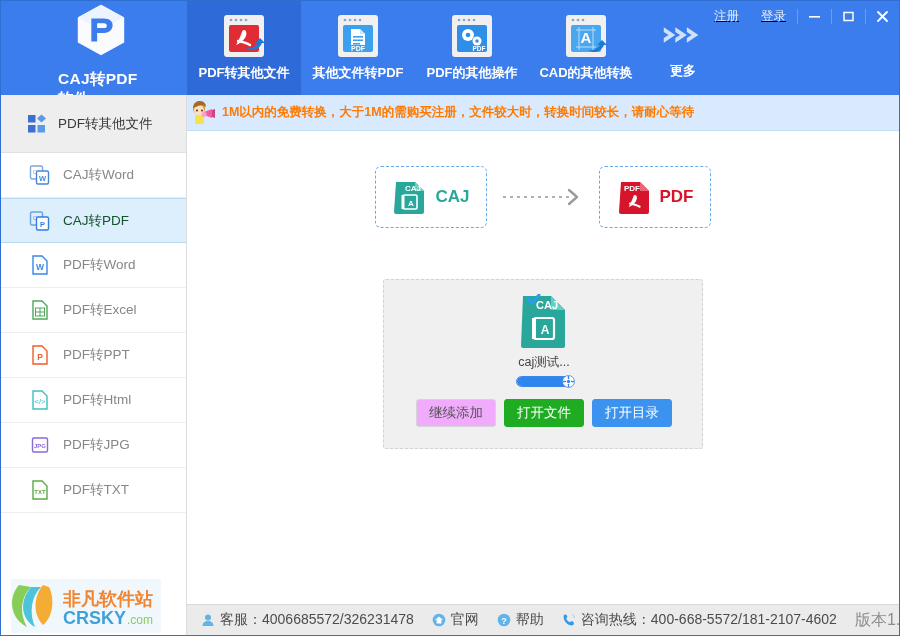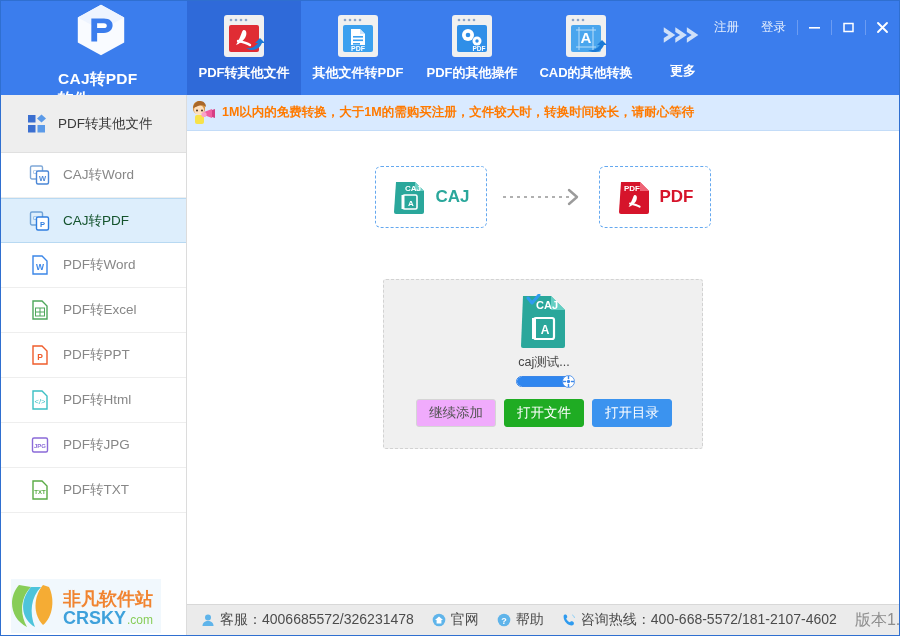--- a/index.html
+++ b/index.html
@@ -52,22 +52,22 @@
   }
   .tool-label {
     color: #ffffff; font-size: 13px; font-weight: bold;
     white-space: nowrap;
   }
   .tool-item.more { width: 80px; }
   .tool-item.more .tool-icon { height: 50px; }
 
   
   .win-controls {
-    position: absolute; top: 11px; right: 0;
-    height: 30px; display: flex; align-items: center;
+    position: absolute; top: 0; right: 0;
+    height: 30px; display: flex; align-items: center; text-decoration: underline;
   }
   .acct-link {
     color: #e6effd; font-size: 12.5px;
     padding: 0 11px; line-height: 30px; cursor: pointer;
   }
   .win-btn {
     width: 33px; height: 30px;
     display: flex; align-items: center; justify-content: center;
     color: #ffffff; cursor: pointer;
   }

